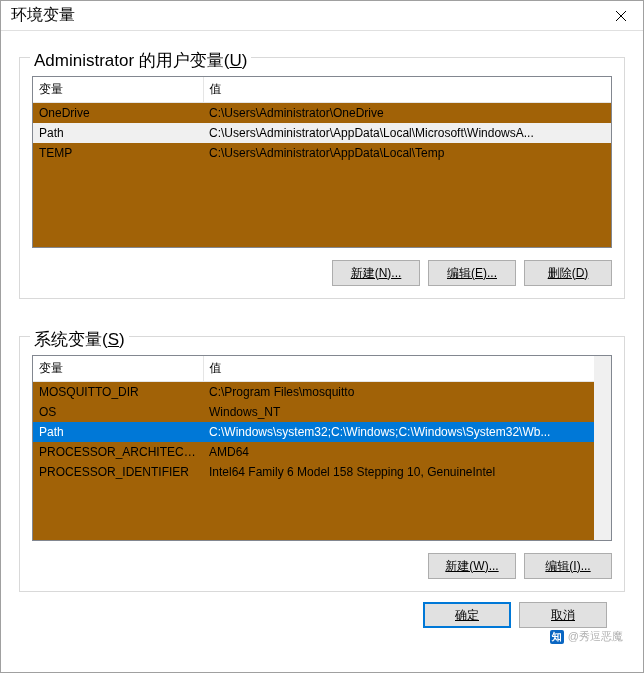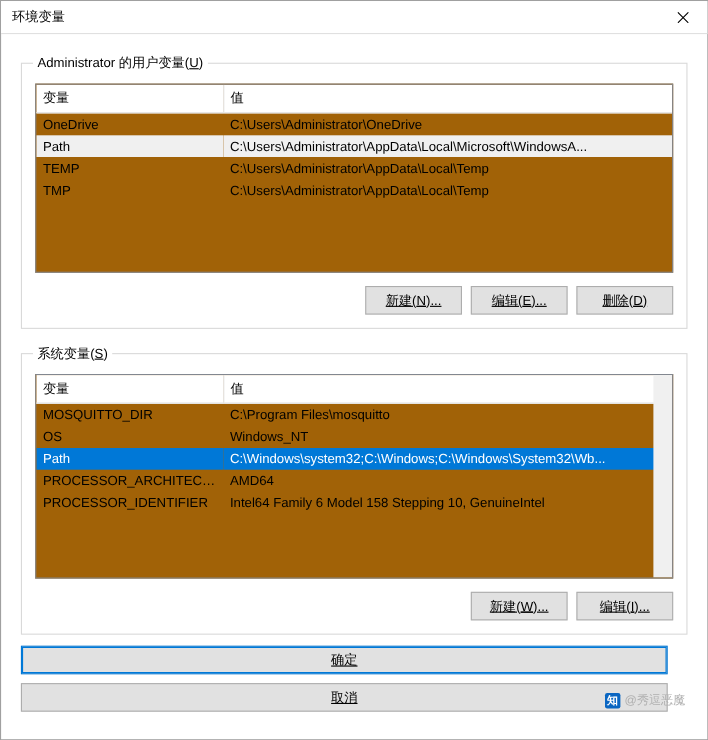--- a/index.html
+++ b/index.html
@@ -5,35 +5,35 @@
   * { box-sizing: border-box; }
   html, body { margin: 0; padding: 0; font-family: "Microsoft YaHei", "Segoe UI", sans-serif; font-size: 12px; background: #f0f0f0; color: #000; }
   .dialog {
     width: 644px; height: 673px; background: #fff; border: 1px solid #a0a0a0;
     display: flex; flex-direction: column; position: relative;
   }
   .titlebar {
     height: 30px; display: flex; align-items: center; justify-content: space-between;
     padding: 0 0 0 10px; border-bottom: 1px solid #e0e0e0; background: #fff;
   }
-  .titlebar-title { font-size: 12px; }
+  .titlebar-title { font-size: 16px; }
   .close-btn {
     width: 45px; height: 30px; display: flex; align-items: center; justify-content: center;
     cursor: pointer;
   }
   .close-btn svg { width: 10px; height: 10px; }
   .content {
     flex: 1; padding: 14px 18px 14px 18px; display: flex; flex-direction: column;
   }
   .groupbox {
     border: 1px solid #d9d9d9; position: relative; margin-top: 12px; padding: 18px 12px 12px 12px;
     display: flex; flex-direction: column;
   }
   .group-label {
-    position: absolute; top: -9px; left: 10px; background: #fff; padding: 0 4px; font-size: 12px; text-align: center;
+    position: absolute; top: -9px; left: 10px; background: #fff; padding: 0 4px; font-size: 17px; text-align: center;
   }
   .table-wrap {
     border: 1px solid #828790; background: #a16207; height: 172px; overflow: hidden; position: relative;
   }
   .table-wrap2 { height: 186px; }
   .scrollbar {
     position: absolute; right: 0; top: 0; bottom: 0; width: 17px; background: #f0f0f0;
     display: none;
   }
   .table-wrap2 .scrollbar { display: block; }
@@ -51,21 +51,21 @@
   tbody tr.sel-blue td { background: #0078d7; color: #fff; }
   .btnrow {
     display: flex; justify-content: flex-end; gap: 8px; margin-top: 12px;
   }
   .btn {
     min-width: 88px; height: 26px; border: 1px solid #adadad; background: #e1e1e1;
     font-size: 12px; padding: 0 12px; cursor: pointer; font-family: inherit; text-decoration: underline;
   }
   .btn.default { border: 1px solid #0078d7; box-shadow: inset 0 0 0 1px #0078d7; }
   .footer-btns {
-    display: flex; justify-content: flex-end; gap: 8px; padding: 10px 18px 0 0; flex-direction: column;
+    display: flex; justify-content: flex-end; gap: 8px; padding: 10px 18px 0 0;
   }
   .watermark {
     position: absolute; right: 20px; bottom: 28px; font-size: 11px; color: #b0b0b0;
     display: flex; align-items: center; gap: 4px;
   }
   .watermark-icon {
     width: 14px; height: 14px; background: #0a66c2; color: #fff; border-radius: 2px;
     display: inline-flex; align-items: center; justify-content: center; font-size: 10px; font-weight: bold;
   }
   .underline { text-decoration: underline; }
@@ -109,42 +109,38 @@
                 <td>C:\Users\Administrator\OneDrive</td>
               </tr>
               <tr class="sel-light">
                 <td>Path</td>
                 <td>C:\Users\Administrator\AppData\Local\Microsoft\WindowsA...</td>
               </tr>
               <tr>
                 <td>TEMP</td>
                 <td>C:\Users\Administrator\AppData\Local\Temp</td>
               </tr>
-              <tr>
-                <td>TMP</td>
-                <td>C:\Users\Administrator\AppData\Local\Temp</td>
-              </tr>
             </tbody>
         </table>
       </div>
 
       <div class="btnrow">
         <button class="btn">
           <span>新建(</span><span class="underline">N</span><span>)...</span>
         </button>
         <button class="btn">
           <span>编辑(</span><span class="underline">E</span><span>)...</span>
         </button>
         <button class="btn">
           <span>删除(</span><span class="underline">D</span><span>)</span>
         </button>
       </div>
     </div>
 
-    <div class="groupbox" style="margin-top:22px">
+    <div class="groupbox" style="margin-top:37px">
       <span class="group-label">
         <span>系统变量(</span><span class="underline">S</span><span>)</span>
       </span>
 
       <div class="table-wrap table-wrap2">
         <table>
           <colgroup>
               <col id="sc1" style="width: 170px;">
               <col id="sc2">
             </colgroup>

